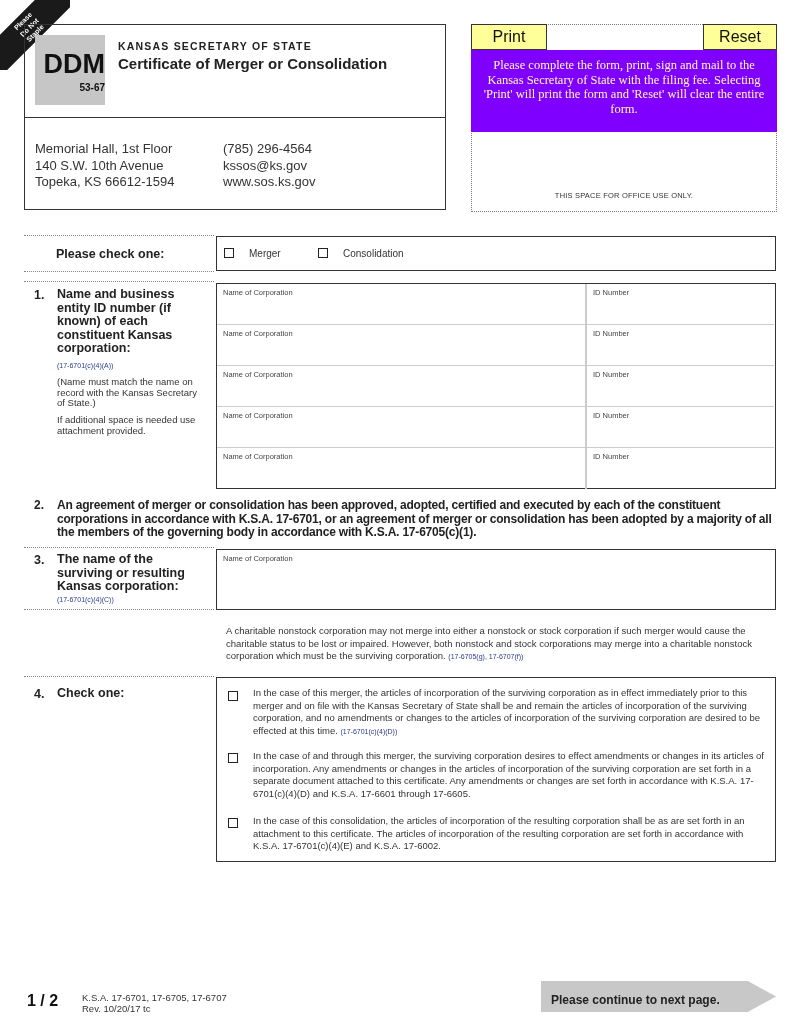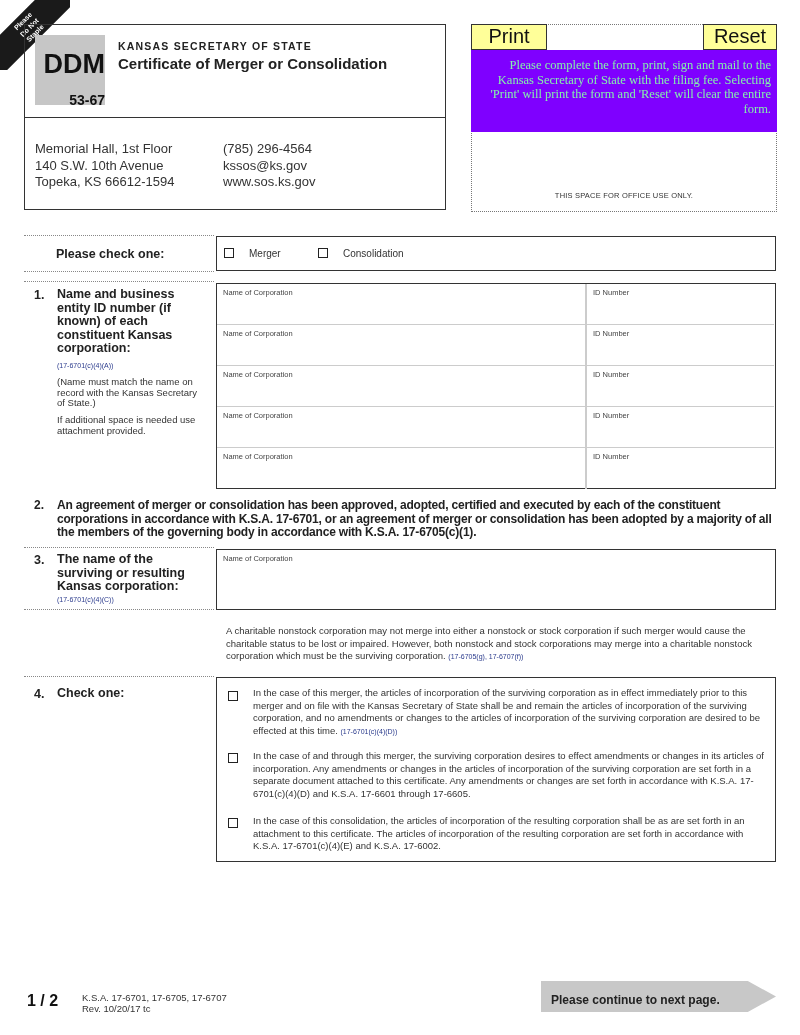--- a/index.html
+++ b/index.html
@@ -11,35 +11,35 @@
     .ribbon-wrap { position: absolute; left: 0; top: 0; width: 70px; height: 70px; overflow: hidden; }
     .ribbon { position: absolute; left: -36px; top: 12px; width: 130px; height: 30px; background: #1a1a1a;
               transform: rotate(-45deg); color: #fff; font-size: 7px; font-weight: bold;
               text-align: center; line-height: 8.5px; padding-top: 3px; box-sizing: border-box; }
 
     
     .header-box { left: 24px; top: 24px; width: 422px; height: 186px; border: 1.5px solid #333; box-sizing: border-box; }
     .header-divider { left: 24px; top: 117px; width: 422px; height: 0; border-top: 1.5px solid #333; }
     .ddm-badge { left: 35px; top: 35px; width: 70px; height: 70px; background: #c6c6c6; text-align: right; }
     .ddm-code { font-size: 27px; font-weight: bold; color: #111; line-height: 28px; margin-top: 15px; }
-    .ddm-num { font-size: 14px; font-weight: bold; color: #111; line-height: 16px; margin-top: 14px; }
+    .ddm-num { font-size: 10px; font-weight: bold; color: #111; line-height: 16px; margin-top: 2px; }
     .agency { left: 118px; top: 40px; font-size: 10.5px; font-weight: bold; letter-spacing: 1.2px; color: #222; }
     .form-title { left: 118px; top: 54px; font-size: 15px; font-weight: bold; line-height: 19px; color: #222; width: 320px; }
     .address { left: 35px; top: 141px; font-size: 13px; line-height: 16.5px; color: #333; }
     .contact { left: 223px; top: 141px; font-size: 13px; line-height: 16.5px; color: #333; }
 
     
     .office-box { left: 471px; top: 24px; width: 306px; height: 188px; border: 1px dotted #777; box-sizing: border-box; }
     .btn { top: 24px; height: 26px; background: #ffff99; border: 1.5px solid #333; box-sizing: border-box;
-           font-size: 20px; color: #111; text-align: center; line-height: 23px; cursor: pointer; }
+           font-size: 16px; color: #111; text-align: center; line-height: 23px; cursor: pointer; }
     .btn-print { left: 471px; width: 76px; }
     .btn-reset { left: 703px; width: 74px; }
-    .instruction { left: 471px; top: 50px; width: 306px; height: 82px; background: #7f00ff; color: #86efac;
+    .instruction { left: 471px; top: 50px; width: 306px; height: 82px; background: #7f00ff; color: #fef9c3;
                    font-family: "Liberation Serif", serif; font-size: 12.5px; line-height: 14.5px;
-                   text-align: right; padding: 8px 6px 0; box-sizing: border-box; }
+                   text-align: center; padding: 8px 6px 0; box-sizing: border-box; }
     .office-label { left: 471px; top: 191px; width: 306px; text-align: center; font-size: 7.5px; color: #333; letter-spacing: 0.2px; }
 
     
     .dots { height: 0; border-top: 1px dotted #888; }
 
     
     .check-label { left: 56px; top: 247px; font-size: 12.5px; font-weight: bold; color: #222; }
     .check-box-row { left: 216px; top: 236px; width: 560px; height: 35px; border: 1.5px solid #333; border-right: 1.5px solid #333; box-sizing: border-box; }
     .cb { width: 10px; height: 10px; border: 1.3px solid #222; box-sizing: border-box; background: #fff; cursor: pointer; }
     .cb-label { font-size: 10px; color: #333; }

